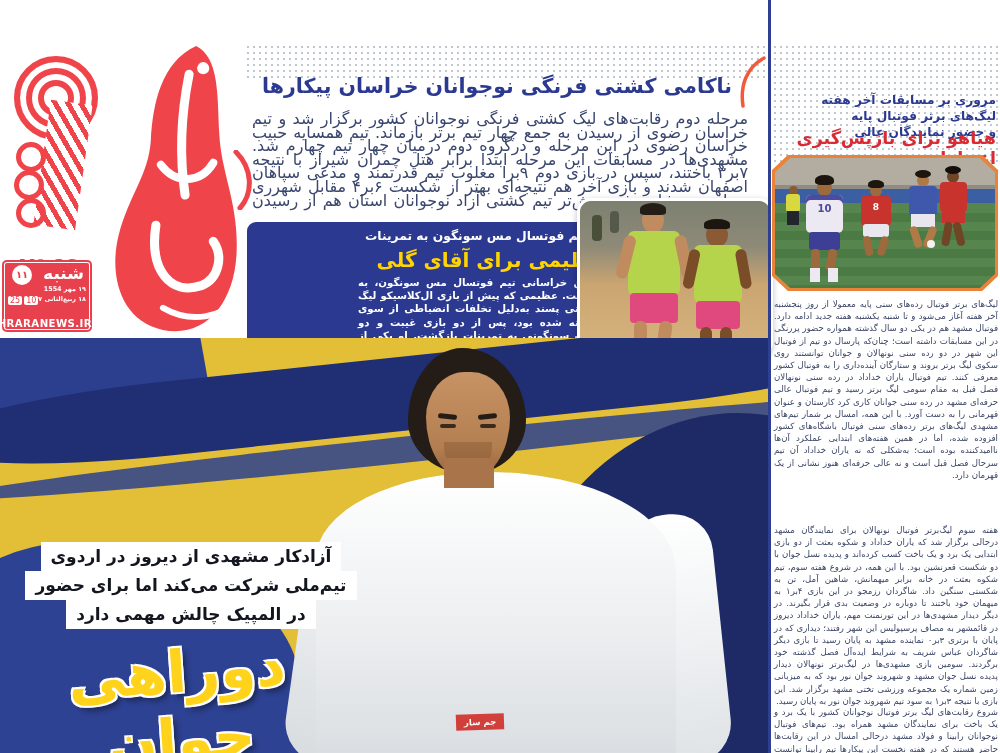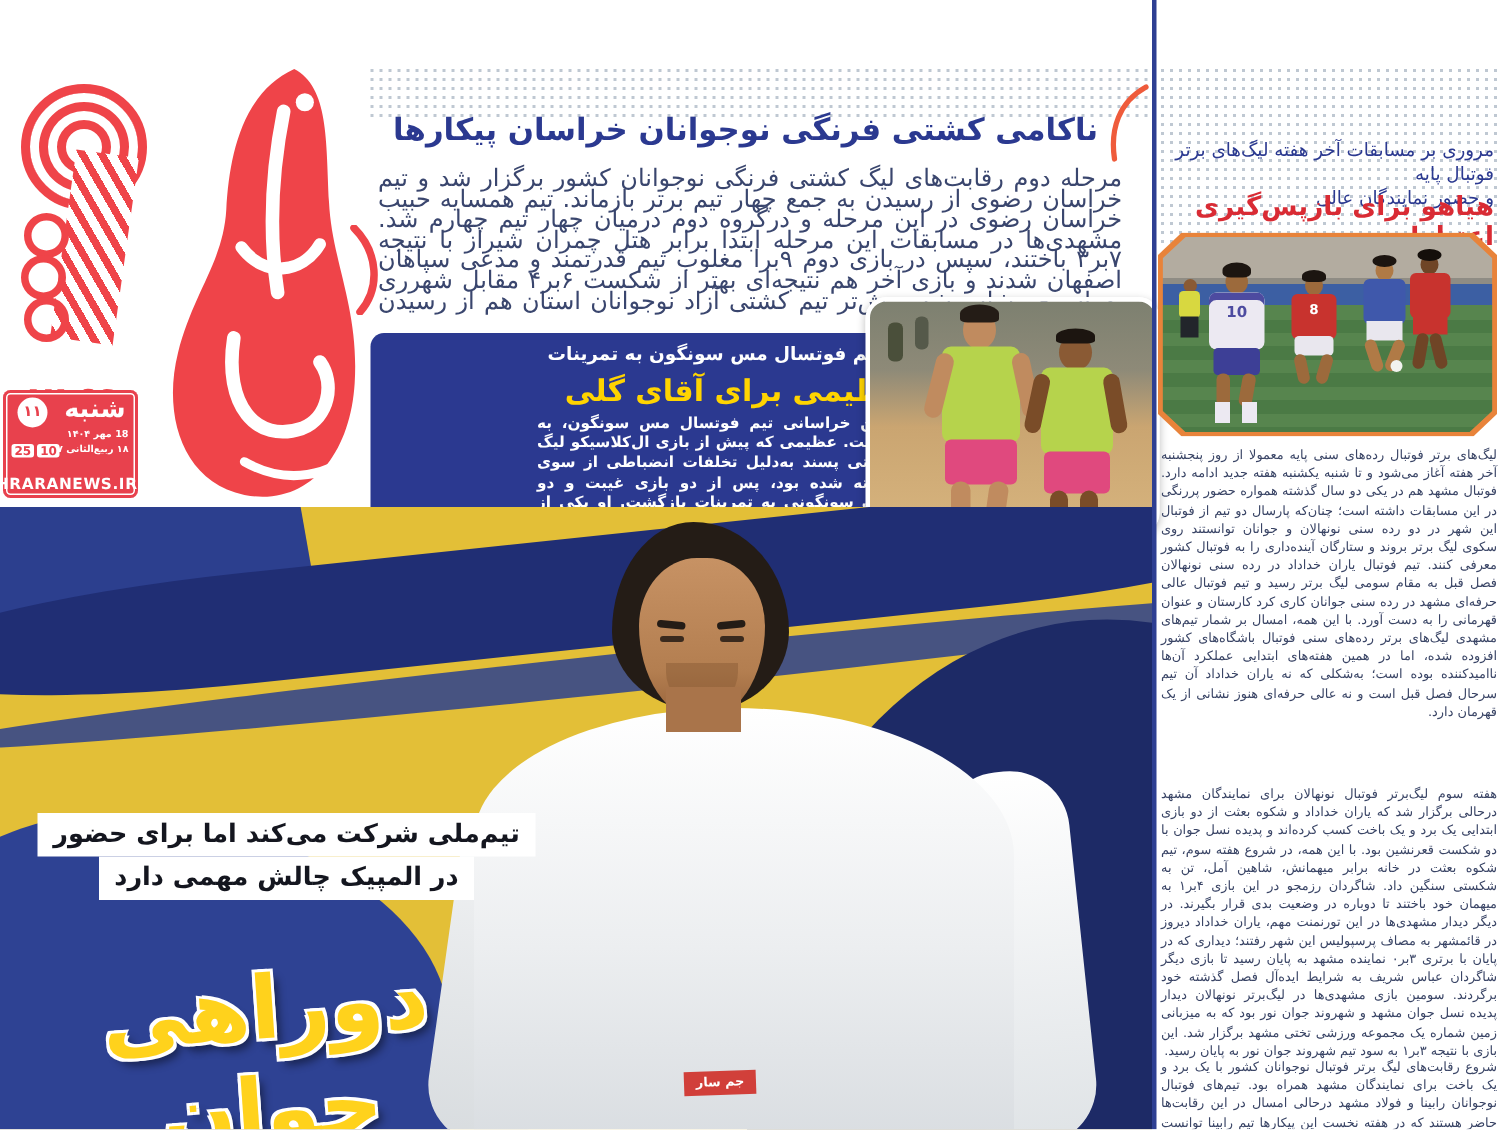--- a/index.html
+++ b/index.html
@@ -14,37 +14,37 @@
   .stripes{width:42px;height:126px;transform:rotate(8deg);
            background:repeating-linear-gradient(52deg,#ef4449 0 5px,#fff 5px 11px);}
   .donut{width:20px;height:20px;border-radius:50%;border:5px solid #ef4449;}
   .issue-number{color:#ef4449;font-weight:bold;font-size:25px;letter-spacing:9px;direction:ltr;}
   .datebox{width:90px;height:72px;background:#e8414d;border-radius:5px;box-shadow:inset 0 0 0 2px #e8414d, inset 0 0 0 3px #fff;
            color:#fff;overflow:hidden;}
   .datebox .weekday{font-size:17px;font-weight:bold;letter-spacing:1px;text-align:right;}
   .daybadge{width:20px;height:20px;background:#fff;border-radius:50%;color:#e8414d;
             font-size:10px;font-weight:bold;text-align:center;line-height:20px;}
   .smalldate{font-size:6.4px;font-weight:bold;line-height:9px;text-align:left;}
-  .tempbox{background:#ffffff;color:#e8414d;font-size:8px;font-weight:bold;padding:0 2px;border-radius:2px;margin-left:2px;}
+  .tempbox{background:#ffffff;color:#e8414d;font-size:8px;font-weight:normal;padding:0 2px;border-radius:2px;margin-left:2px;}
   .site{font-size:10.2px;font-weight:bold;letter-spacing:.4px;text-align:center;color:#fff;}
 
   
   .dots{background-image:radial-gradient(#bfc8d2 1px,transparent 1.25px);background-size:6px 6px;}
 
   
   .h1-navy{color:#2b3990;font-weight:bold;font-size:20.5px;text-align:right;}
   .body-navy{color:#3a466e;font-size:16px;line-height:13.6px;text-align:justify;text-align-last:right;font-weight:500;}
   .navybox{background:#2b3990;border-radius:9px;}
   .kicker-white{color:#fff;font-weight:bold;font-size:12.3px;text-align:right;}
   .h2-yellow{color:#ffd400;font-weight:bold;font-size:20px;text-align:right;}
   .body-white{color:#fff;font-size:10.2px;line-height:13.2px;font-weight:bold;text-align:justify;text-align-last:right;}
 
   
   .divider{width:2.5px;background:#2e3f92;}
-  .kicker-navy{color:#2b3990;font-weight:normal;font-size:12.2px;line-height:16px;text-align:right;}
+  .kicker-navy{color:#2b3990;font-weight:bold;font-size:12.2px;line-height:16px;text-align:right;}
   .h-red{color:#d92b34;font-weight:bold;font-size:17.5px;text-align:right;}
   .col-body{color:#3a4566;font-size:8.6px;line-height:12.2px;text-align:justify;text-align-last:right;font-weight:400;}
   .subhead{color:#2b3990;font-weight:bold;font-size:10.4px;}
   .bullet{width:9px;height:9px;border-radius:50%;background:#e8392e;display:inline-block;margin-left:4px;vertical-align:middle;}
 
   
   .futsal{width:190px;height:152px;border-radius:14px;border:3px solid #fff;overflow:hidden;
           box-shadow:0 2px 6px rgba(0,0,0,.25);
           background:linear-gradient(180deg,#7d8070 0%,#8e8a78 30%,#caa571 55%,#d7b47e 100%);}
   .bib{background:#b6d34c;border-radius:6px;}
@@ -115,21 +115,21 @@
 
     <svg class="abs" style="left:232px;top:150px;" width="26" height="60" viewBox="0 0 26 60">
       <path d="M4,2 C20,18 22,42 8,58" stroke="#ef4449" stroke-width="5" fill="none" stroke-linecap="round"></path>
     </svg>
 
     <div class="abs issue-number" style="left:4px;top:232px;width:92px;text-align:center;margin-top:20px;">۲۱۶۹</div>
 
     <div class="abs datebox rtl" style="left:2px;top:260px;">
       <div class="abs weekday" style="right:8px;top:3px;">شنبه</div>
       <div class="abs daybadge" style="left:10px;top:5px;">۱۱</div>
-      <div class="abs smalldate" style="right:6px;top:25px;">18 مهر ۱۴۰۴</div>
+      <div class="abs smalldate" style="right:6px;top:25px;">۱۹ مهر 1554</div>
       <div class="abs smalldate" style="right:6px;top:35px;">۱۸ ربیع‌الثانی ۱۴۴۷</div>
       <div class="abs" style="left:4px;top:28px;direction:ltr;">
         <span class="tempbox">25</span><span class="tempbox">10</span>
       </div>
       <div class="abs site" style="left:0;right:0;bottom:3px;">SHAHRARANEWS.IR</div>
     </div>
   </div>
 
   <div class="abs dots" style="left:245px;top:44px;width:523px;height:34px;"></div>
   <div class="abs dots" style="left:772px;top:44px;width:228px;height:118px;"></div>
@@ -190,20 +190,21 @@
       <div class="face"></div>
       <div class="brow" style="left:438px;top:76px;transform:rotate(6deg);"></div>
       <div class="brow" style="left:478px;top:76px;transform:rotate(-6deg);"></div>
       <div class="eye" style="left:440px;top:86px;"></div>
       <div class="eye" style="left:480px;top:86px;"></div>
       <div class="beard"></div>
       <div class="neck"></div>
     </div>
 
     <div class="abs rtl" style="right:402px;top:206px;width:350px;text-align:center;">
+      <div><span class="lead-line">آزادکار مشهدی از دیروز در اردوی</span></div>
       <div><span class="lead-line">تیم‌ملی شرکت می‌کند اما برای حضور</span></div>
       <div><span class="lead-line">در المپیک چالش مهمی دارد</span></div>
     </div>
 
     <div class="abs rtl cover-title" style="left:14px;top:300px;width:330px;text-align:center;">دوراهی جوان</div>
 
     <div class="abs watermark rtl" style="left:456px;top:376px;">جم سار</div>
   </div>
 
   <div class="abs divider" style="left:768px;top:0;height:753px;"></div>

